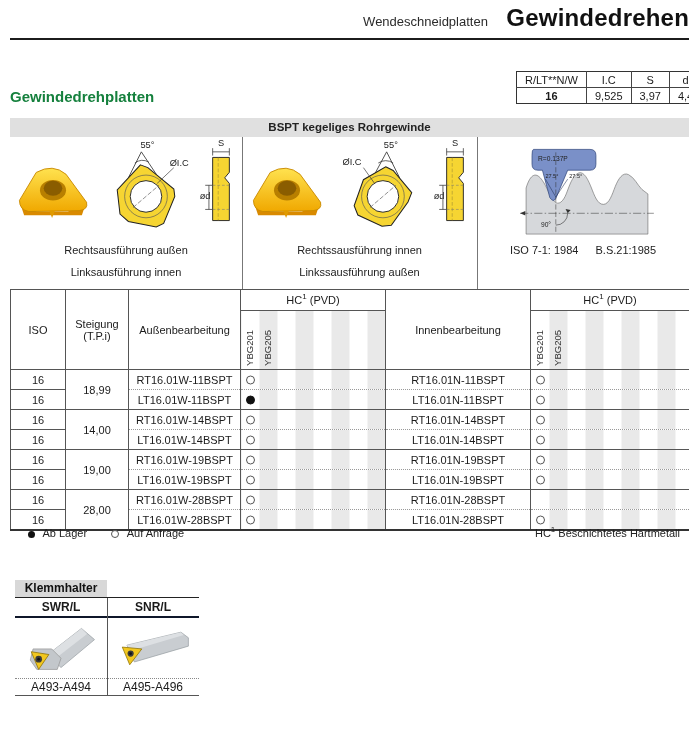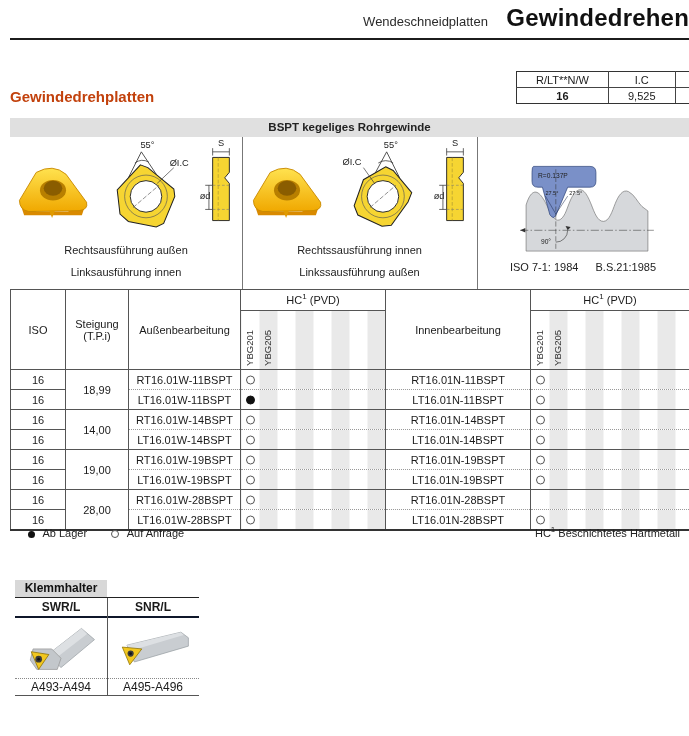--- a/index.html
+++ b/index.html
@@ -5,37 +5,37 @@
   html,body{margin:0;padding:0;background:#fff;}
   .page{position:relative;width:689px;height:736px;background:#fff;overflow:hidden;
         font-family:"Liberation Sans",sans-serif;color:#1a1a1a;}
   
   .hdr{position:absolute;left:10px;right:0;top:4px;height:32px;text-align:right;}
   .hdr .cat{font-size:13px;color:#2b2b2b;margin-right:14px;vertical-align:baseline;}
   .hdr .ttl{font-size:24px;font-weight:bold;color:#111;letter-spacing:.2px;}
   .hdr-rule{position:absolute;left:10px;right:0;top:38px;border-top:2.5px solid #1c1c1c;}
   
   .spec{position:absolute;left:516px;top:71px;border-collapse:collapse;}
-  .spec td{border:1px solid #444;font-size:11px;text-align:center;height:15px;padding:0 19px;}
+  .spec td{border:1px solid #444;font-size:11px;text-align:center;height:15px;padding:0 8px;}
   .spec tr:first-child td{border-top:1.5px solid #333;}
   .spec tr:last-child td{border-bottom:1.5px solid #333;}
   .spec td:first-child{border-left:1.5px solid #333;width:62px;}
   .spec td:last-child{border-right:1.5px solid #333;}
   .spec .w1{width:40px}.spec .w2{width:34px}.spec .w3{width:34px}
   .spec .bold{font-weight:bold;}
   
-  .sec-h{position:absolute;left:10px;top:88px;font-size:15px;font-weight:bold;color:#c2410c;}
+  .sec-h{position:absolute;left:10px;top:88px;font-size:15px;font-weight:bold;color:#15803d;}
   .band{position:absolute;left:10px;right:0;top:118px;height:19px;background:#e0e0e0;
         font-size:11.5px;font-weight:bold;text-align:center;line-height:19px;color:#222;}
   
   .panels{position:absolute;left:10px;right:0;top:137px;height:152px;}
   .panel{position:absolute;top:0;height:152px;}
   .p1{left:0;width:232px;border-right:1px solid #777;}
   .p2{left:232px;width:235px;border-right:1px solid #777;}
-  .p3{left:467px;width:212px;margin-top:17px;}
+  .p3{left:467px;width:212px;}
   .cap{position:absolute;left:0;right:0;text-align:center;font-size:11px;color:#222;}
   .cap1{top:107px}.cap2{top:129px}
   .std{display:inline-block;margin:0 7px;}
   svg text{font-family:"Liberation Sans",sans-serif;fill:#222;}
   .t10{font-size:10px}.t9{font-size:9px}.t7{font-size:7.5px}
   
   table.main{position:absolute;left:10px;top:289px;border-collapse:collapse;table-layout:fixed;width:679px;}
   table.main col.ciso{width:55px}table.main col.cpit{width:63px}table.main col.cnm{width:112px}
   table.main col.chc1{width:145px}table.main col.cin{width:145px}table.main col.chc2{width:159px}
   table.main th,table.main td{padding:0;font-weight:normal;}

